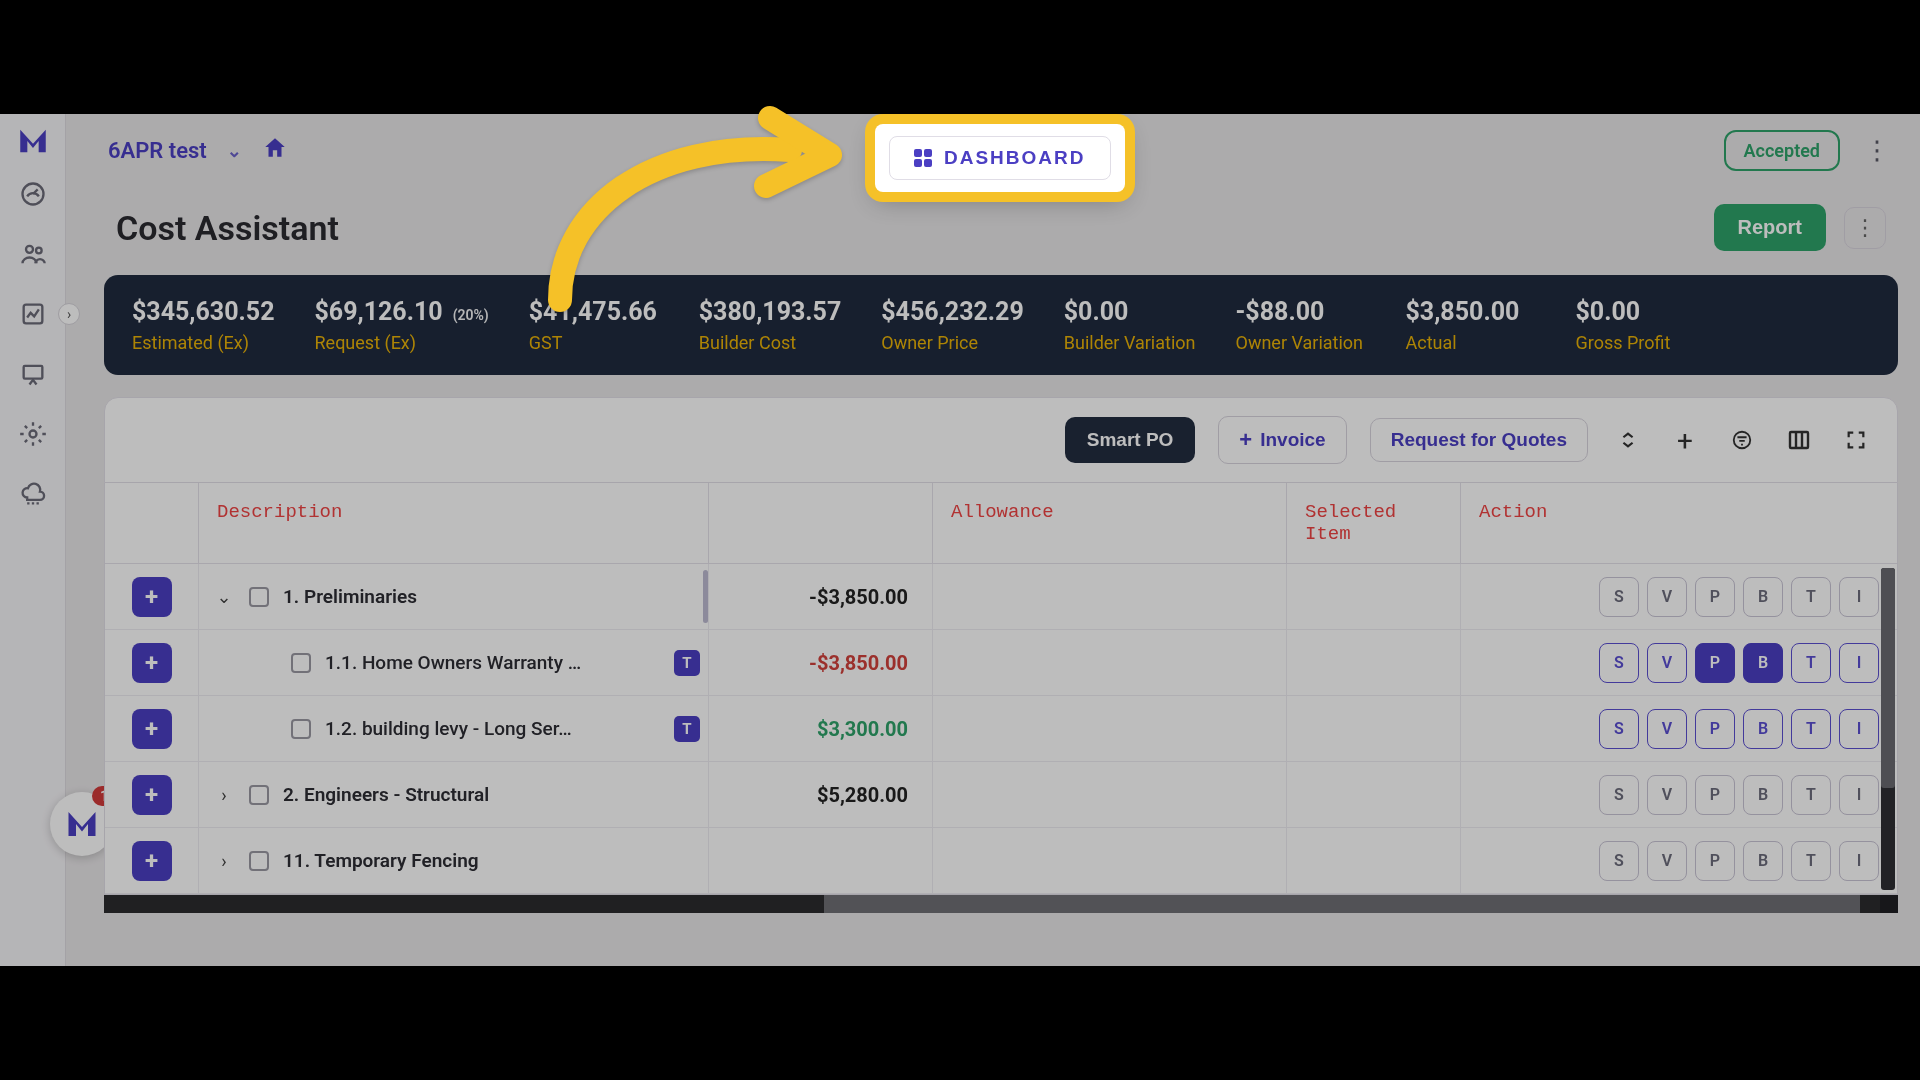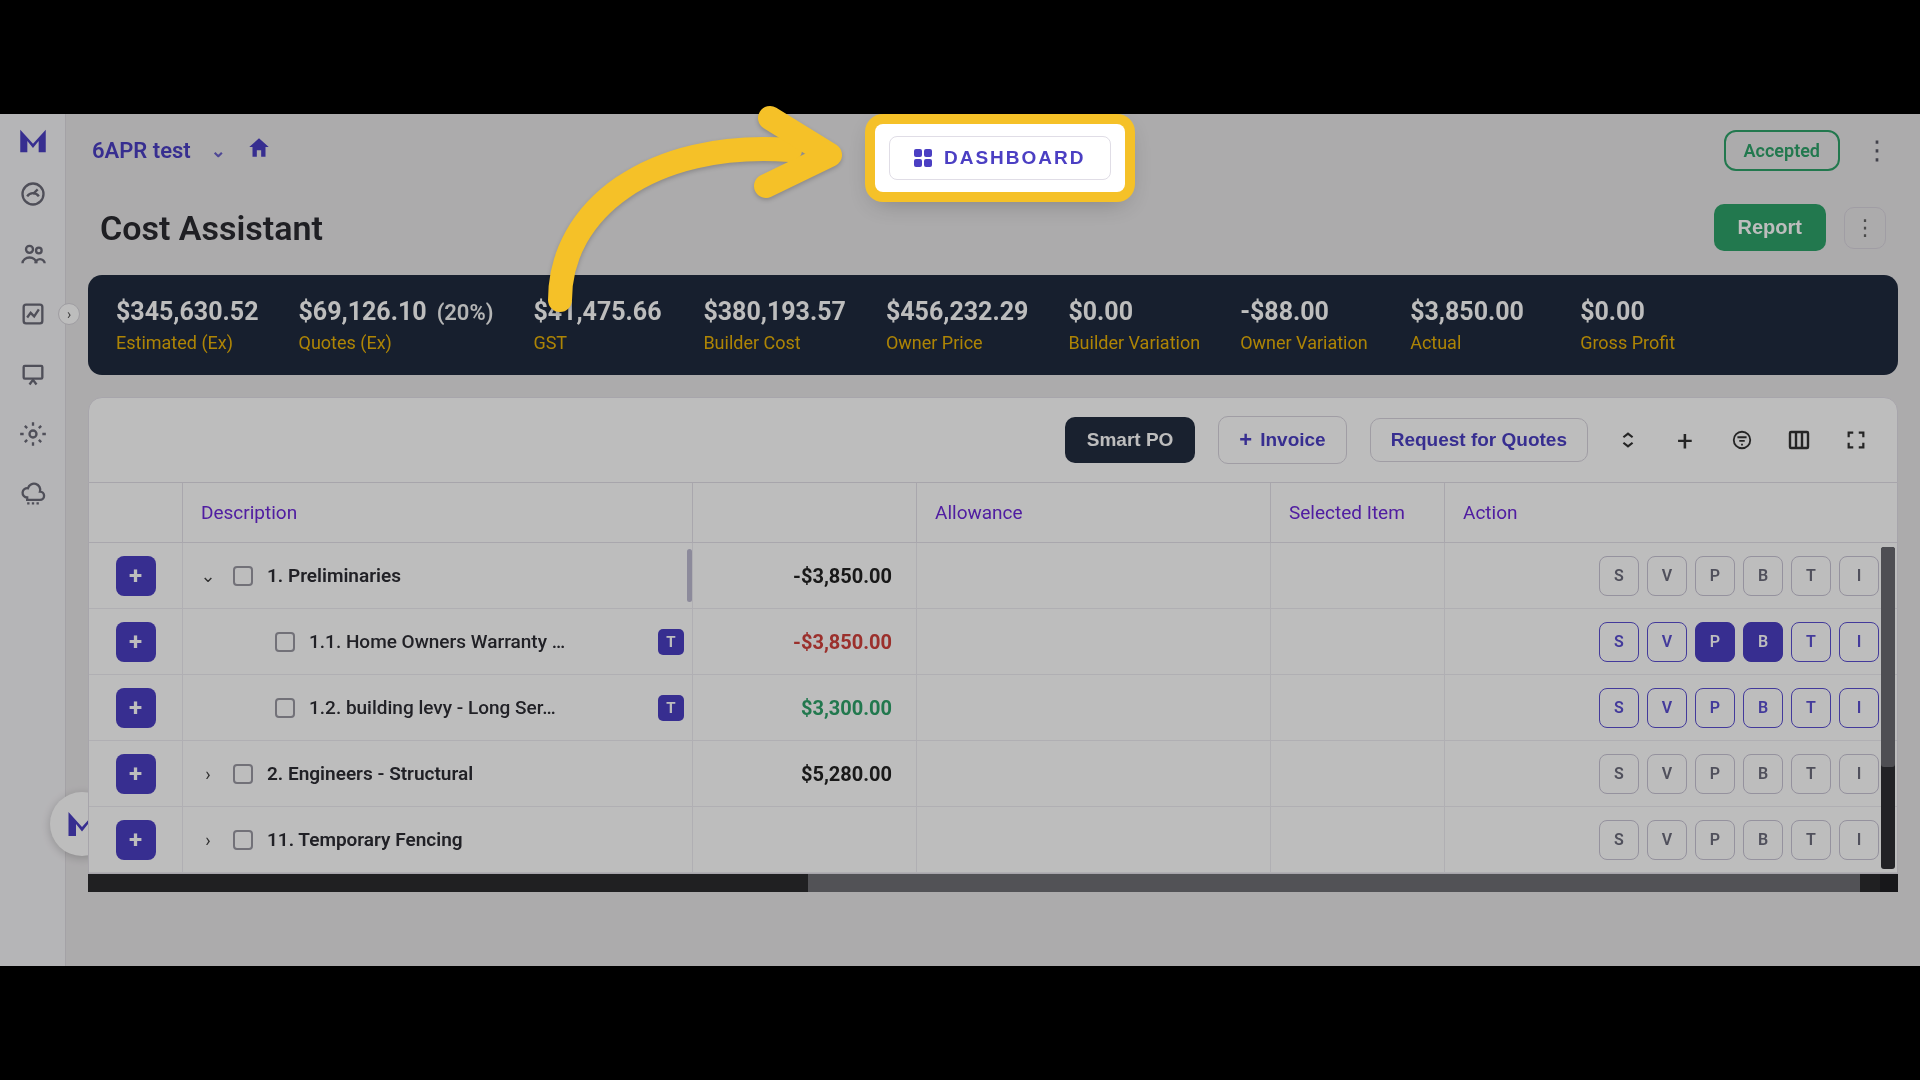--- a/index.html
+++ b/index.html
@@ -8,45 +8,45 @@
   .app { position:absolute; left:0; top:114px; width:1920px; height:852px; background:#e9e7e9; }
   .dim-overlay { position:absolute; left:0; top:114px; right:0; height:852px; background:rgba(0,0,0,0.26); pointer-events:none; z-index:50; }
   .sidebar { position:absolute; left:0; top:0; width:66px; height:852px; background:#f5f4f7; border-right:1px solid #dedbe0; }
   .sidebar .logo { width:34px; height:34px; margin:10px auto 6px; display:flex; align-items:center; justify-content:center; }
   .sidebar .nav-icon { width:66px; height:60px; display:flex; align-items:center; justify-content:center; color:#6b6b78; position:relative; }
   .sidebar .nav-icon svg { width:28px; height:28px; stroke:#6b6b78; }
   .sidebar .flyout-caret { position:absolute; left:58px; top:50%; transform:translateY(-50%); width:22px; height:22px; background:#fff; border:1px solid #d6d4da; border-radius:50%; display:flex; align-items:center; justify-content:center; font-size:14px; color:#555;}
   .badge-bubble { position:absolute; left:50px; bottom:110px; }
   .badge-bubble .circle { width:64px; height:64px; border-radius:50%; background:#fff; box-shadow:0 2px 10px rgba(0,0,0,0.2); display:flex; align-items:center; justify-content:center;}
   .badge-bubble .count { position:absolute; top:-6px; left:42px; background:#d23a3a; color:#fff; border-radius:12px; font-size:15px; font-weight:700; padding:1px 8px;}
-  .main { position:absolute; left:66px; top:0; right:0; height:852px; }
+  .main { position:absolute; left:82px; top:0; right:0; height:852px; }
   .topbar { height:72px; display:flex; align-items:center; padding:0 26px; gap:20px; position:relative; }
   .project-selector { display:flex; align-items:center; gap:20px; color:#4b3fc3; font-weight:600; font-size:22px; cursor:pointer; }
   .caret-down { font-size:18px; color:#6b62c9; }
   .home-ic { color:#4b3fc3; }
   .dashboard-btn { position:absolute; left:50%; transform:translateX(-50%); display:flex; align-items:center; gap:12px; background:#fff; border:1px solid #e0dde6; border-radius:8px; padding:10px 24px; color:#4b3fc3; font-weight:700; letter-spacing:2px; font-size:19px; cursor:pointer; }
   .dashboard-btn .grid-ic { width:18px; height:18px; display:grid; grid-template-columns:1fr 1fr; grid-template-rows:1fr 1fr; gap:2px;}
   .dashboard-btn .grid-ic span{ background:#4b3fc3; border-radius:2px;}
   .accepted-pill { margin-left:auto; border:2px solid #2ea36a; color:#2ea36a; border-radius:12px; padding:8px 18px; font-weight:600; font-size:18px; background:#fff0; cursor:default; }
   .kebab { font-size:26px; color:#5a5a66; width:34px; text-align:center; cursor:pointer; }
   .pagehead { display:flex; align-items:center; padding:18px 34px 10px; }
   .pagehead h1 { font-size:34px; font-weight:600; color:#2a2a30; }
   .report-btn { margin-left:auto; background:#2ea36a; color:#fff; border:none; border-radius:10px; padding:12px 24px; font-size:20px; font-weight:600; cursor:pointer; }
   .head-kebab { margin-left:18px; width:42px; height:42px; border:1px solid #d8d4de; border-radius:10px; display:flex; align-items:center; justify-content:center; font-size:22px; color:#666; cursor:pointer;}
   .metrics { margin:14px 22px 0; background:#1f2a3e; border-radius:14px; padding:22px 28px; display:flex; gap:40px; color:#fff; align-items:flex-start; }
   .metric { min-width:130px; }
   .metric .val { font-size:25px; font-weight:700; white-space:nowrap; }
-  .metric .val .sub { font-size:22px; font-weight:600; opacity:.95; margin-left:10px;}
+  .metric .val .sub { font-size:14px; font-weight:600; opacity:.95; margin-left:10px;}
   .metric .lbl { font-size:18px; color:#eab308; margin-top:6px; white-space:nowrap;}
   .tabletools { margin:22px 22px 0; background:#fff; border:1px solid #e2dfe7; border-radius:14px 14px 0 0; padding:18px 24px; display:flex; align-items:center; gap:23px; justify-content:flex-end; }
   .btn-dark { background:#232d40; color:#fff; border:none; border-radius:10px; padding:12px 22px; font-size:19px; font-weight:600; cursor:pointer;}
   .btn-ghost { background:#fff; border:1px solid #d8d4de; border-radius:10px; padding:10px 20px; font-size:19px; color:#4b3fc3; font-weight:600; cursor:pointer; display:flex; align-items:center; gap:8px;}
   .tool-ic { width:34px; height:34px; display:flex; align-items:center; justify-content:center; color:#333; font-size:22px; cursor:pointer;}
   .table { margin:0 22px; background:#fff; border:1px solid #e2dfe7; border-top:none; }
-  .thead { display:flex; border-bottom:1px solid #e5e2ea; color:#6d28d9; font-size:19px; }
+  .thead { display:flex; border-bottom:1px solid #e5e2ea; color:#ef4444; font-size:19px;font-family:Liberation Mono, monospace; }
   .th-left-gutter{ width:94px; border-right:1px solid #e5e2ea; }
   .th-desc { flex:0 0 510px; padding:18px 18px; border-right:1px solid #e5e2ea;}
   .th-col2 { flex:0 0 224px; border-right:1px solid #e5e2ea; }
   .th-allow { flex:0 0 354px; padding:18px 18px; border-right:1px solid #e5e2ea;}
   .th-sel  { flex:0 0 174px; padding:18px 18px; border-right:1px solid #e5e2ea;}
   .th-act  { flex:1; padding:18px 18px;}
   .tbody { position:relative; }
   .trow { display:flex; border-bottom:1px solid #eeecf2; align-items:stretch; min-height:66px;}
   .cell-gutter { width:94px; display:flex; align-items:center; justify-content:center; border-right:1px solid #eeecf2;}
   .plusbtn { width:40px; height:40px; background:#4b3fc3; border-radius:8px; color:#fff; font-size:24px; font-weight:700; display:flex; align-items:center; justify-content:center; cursor:pointer;}
@@ -171,21 +171,21 @@
         <div class="head-kebab">⋮</div>
       </div>
 
       <div class="metrics" id="metrics">
           <div class="metric">
             <div class="val">$345,630.52</div>
             <div class="lbl">Estimated (Ex)</div>
           </div>
           <div class="metric">
             <div class="val">$69,126.10<span class="sub">(20%)</span></div>
-            <div class="lbl">Quotes (Ex)</div>
+            <div class="lbl">Request (Ex)</div>
           </div>
           <div class="metric">
             <div class="val">$41,475.66</div>
             <div class="lbl">GST</div>
           </div>
           <div class="metric">
             <div class="val">$380,193.57</div>
             <div class="lbl">Builder Cost</div>
           </div>
           <div class="metric">

